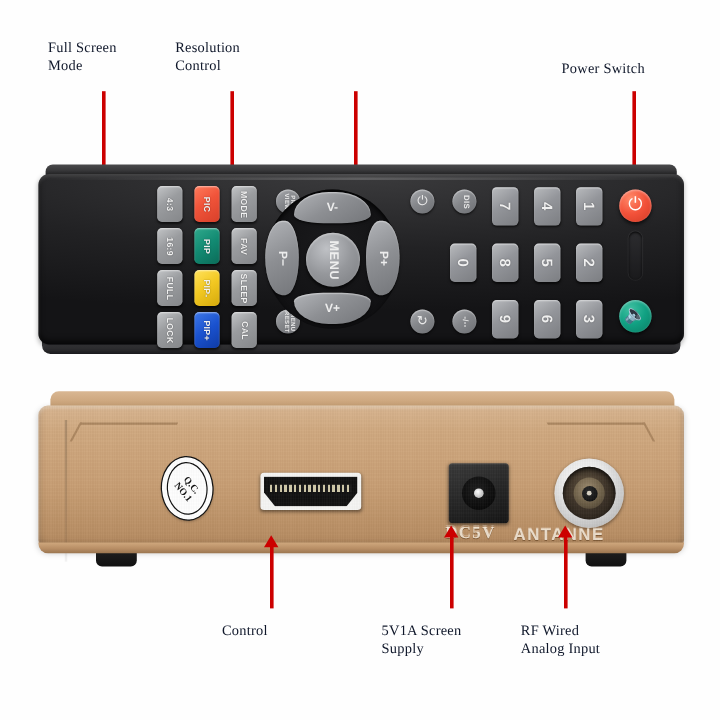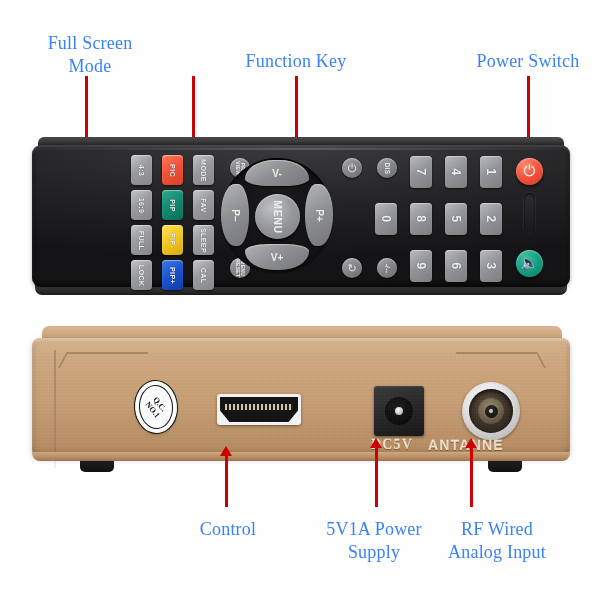--- a/index.html
+++ b/index.html
@@ -1,22 +1,22 @@
 <!DOCTYPE html>
 <html><head>
 <meta charset="utf-8">
 <style>
   html,body{margin:0;padding:0;background:#fff;}
   body{width:600px;height:600px;position:relative;overflow:hidden;
        font-family:"Liberation Serif",serif;background:#fefefe;}
   #stage{position:absolute;left:0;top:0;width:600px;height:600px;}
 
   
-  .anno{position:absolute;color:#3b82f6;font-family:"Liberation Serif",serif;
-        font-size:18px;line-height:1.25;text-align:center;white-space:pre-line;
+  .anno{position:absolute;color:#0f172a;font-family:"Liberation Serif",serif;
+        font-size:12px;line-height:1.25;white-space:pre-line;
         font-weight:400;letter-spacing:.2px;}
 
   
   .arrow-stem{position:absolute;background:#cc0000;width:3px;}
   .arrow-head-down{position:absolute;width:0;height:0;
         border-left:6px solid transparent;border-right:6px solid transparent;
         border-top:10px solid #cc0000;}
   .arrow-head-up{position:absolute;width:0;height:0;
         border-left:6px solid transparent;border-right:6px solid transparent;
         border-bottom:10px solid #cc0000;}
@@ -193,21 +193,22 @@
        display:flex;align-items:center;justify-content:center;}
   .ant-pin{width:4px;height:4px;border-radius:50%;background:#d8d2c4;}
 </style>
 </head>
 <body>
 
 <div id="stage">
 
   <div class="anno" style="left:40px;top:32px;width:100px;">Full Screen
 Mode</div>
-  <div class="anno" style="left:240px;top:50px;width:112px;">Function Key</div>
+  <div class="anno" style="left:146px;top:32px;width:100px;">Resolution
+Control</div>
   <div class="anno" style="left:468px;top:50px;width:120px;">Power Switch</div>
 
   <div class="arrow-stem" style="left:85px;top:76px;height:166px;"></div>
   <div class="arrow-h" style="left:85px;top:239px;width:43px;"></div>
   <div class="arrow-head-right" style="left:127px;top:234px;"></div>
 
   <div class="arrow-stem" style="left:192px;top:76px;height:72px;"></div>
   <div class="arrow-head-down" style="left:187px;top:146px;"></div>
 
   <div class="arrow-stem" style="left:295px;top:76px;height:132px;"></div>
@@ -394,18 +395,18 @@
   <div class="arrow-stem" style="left:225px;top:455px;height:52px;"></div>
   <div class="arrow-head-up" style="left:220px;top:446px;"></div>
 
   <div class="arrow-stem" style="left:375px;top:447px;height:60px;"></div>
   <div class="arrow-head-up" style="left:370px;top:438px;"></div>
 
   <div class="arrow-stem" style="left:470px;top:447px;height:60px;"></div>
   <div class="arrow-head-up" style="left:465px;top:438px;"></div>
 
   <div class="anno" style="left:185px;top:518px;width:86px;">Control</div>
-  <div class="anno" style="left:318px;top:518px;width:112px;">5V1A Power
+  <div class="anno" style="left:318px;top:518px;width:112px;">5V1A Screen
 Supply</div>
   <div class="anno" style="left:434px;top:518px;width:126px;">RF Wired
 Analog Input</div>
 
 </div>
 
 </body></html>

